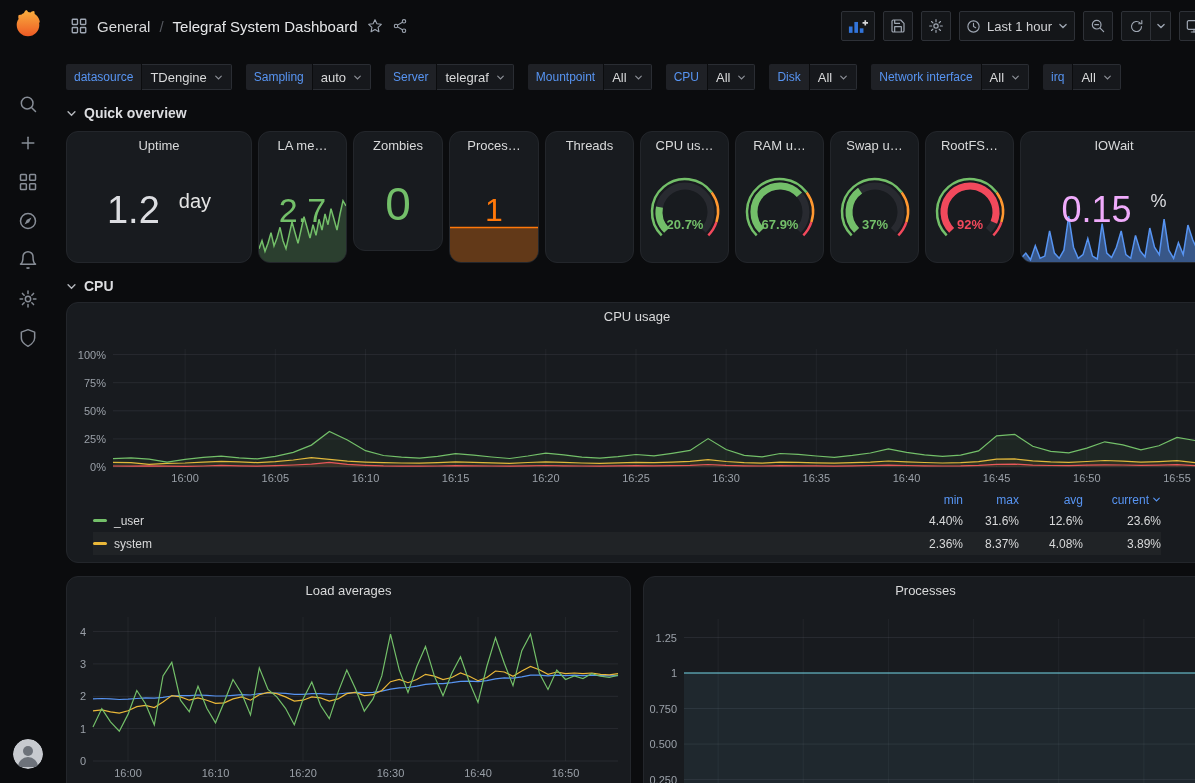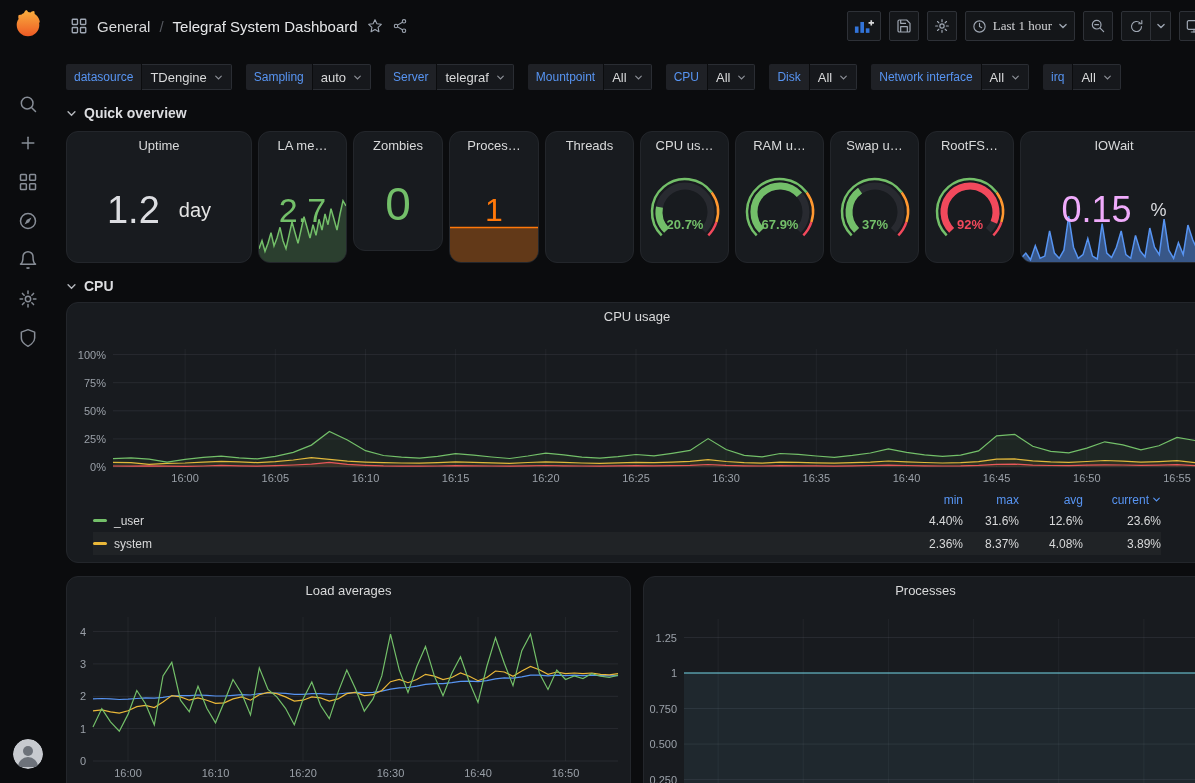--- a/index.html
+++ b/index.html
@@ -18,21 +18,21 @@
   .main{flex:1;min-width:0;display:flex;flex-direction:column;overflow:hidden}
   .topbar{height:52px;flex:none;display:flex;align-items:center;padding-left:14px}
   .crumb{display:flex;align-items:center;gap:9px}
   .hicon{display:flex;align-items:center;color:#9fa7b3;cursor:pointer}
   .crumb-section{font-size:15px;color:#d8d9da;cursor:pointer}
   .crumb-sep{font-size:15px;color:#55585f}
   .crumb-title{font-size:15px;font-weight:500;color:#e6e7e9;cursor:pointer}
   .right{margin-left:auto;display:flex;align-items:center;gap:8px;margin-right:-14px}
   .tbtn{height:30px;min-width:30px;padding:0 6px;display:flex;align-items:center;justify-content:center;gap:6px;
     background:#141619;border:1px solid #2e3137;border-radius:2px;color:#9fa7b3;font-size:13px;cursor:pointer;
-    font-family:Liberation Serif, serif}
+    font-family:Liberation Sans, sans-serif}
   .tbtn .tlabel{color:#d2d3d6;white-space:nowrap}
   .split{display:flex}
   .split .tbtn:first-child{border-radius:2px 0 0 2px}
   .split .tbtn:last-child{border-left:0;border-radius:0 2px 2px 0;padding:0 4px;min-width:20px}
 
   
   .dash{width:1152px;padding:6px 0 0 10px;flex:1}
   .vars{display:flex;gap:14px;padding:6px 0;white-space:nowrap}
   .var-group{display:flex;gap:1px;height:26px}
   .var-label{background:#1f2126;border-radius:2px 0 0 2px;padding:0 8px;line-height:26px;
@@ -43,21 +43,21 @@
     font-size:14px;font-weight:600;color:#dcdde0;cursor:pointer}
   .sect .cv{display:flex;color:#b6b9be}
 
   .panel{background:#181b1f;border:1px solid #23262b;border-radius:12px;position:relative;overflow:hidden}
   .ptitle{height:26px;display:flex;align-items:center;justify-content:center;font-size:13px;font-weight:500;
     color:#d8d9da;white-space:nowrap;overflow:hidden;cursor:pointer}
   .srow{display:flex;gap:6px;margin-top:9px;width:1142px}
   .pbody{position:absolute;top:26px;left:0;right:0;bottom:0}
   .spark{position:absolute;left:0;right:0;bottom:0;display:block}
   .statval{position:absolute;inset:0;display:flex;align-items:center;justify-content:center}
-  .statval .wrap{display:flex;align-items:center;gap:19px}
+  .statval .wrap{display:flex;align-items:flex-start;gap:19px}
   .statval .v{font-weight:500;line-height:1}
   .statval .u{font-weight:500;line-height:1}
   .gwrap{position:absolute;inset:0;display:flex;align-items:center;justify-content:center}
   .gval{font-weight:600;font-size:13px}
 
   .cpu{width:1142px;height:261px;margin-top:7px}
   .brow{display:flex;gap:12px;margin-top:13px;width:1142px}
   .load,.proc{width:565px;height:240px}
   svg.chart{display:block}
   .axis{fill:#9aa0a8;font-size:11px;font-family:"Liberation Sans","DejaVu Sans",sans-serif}

